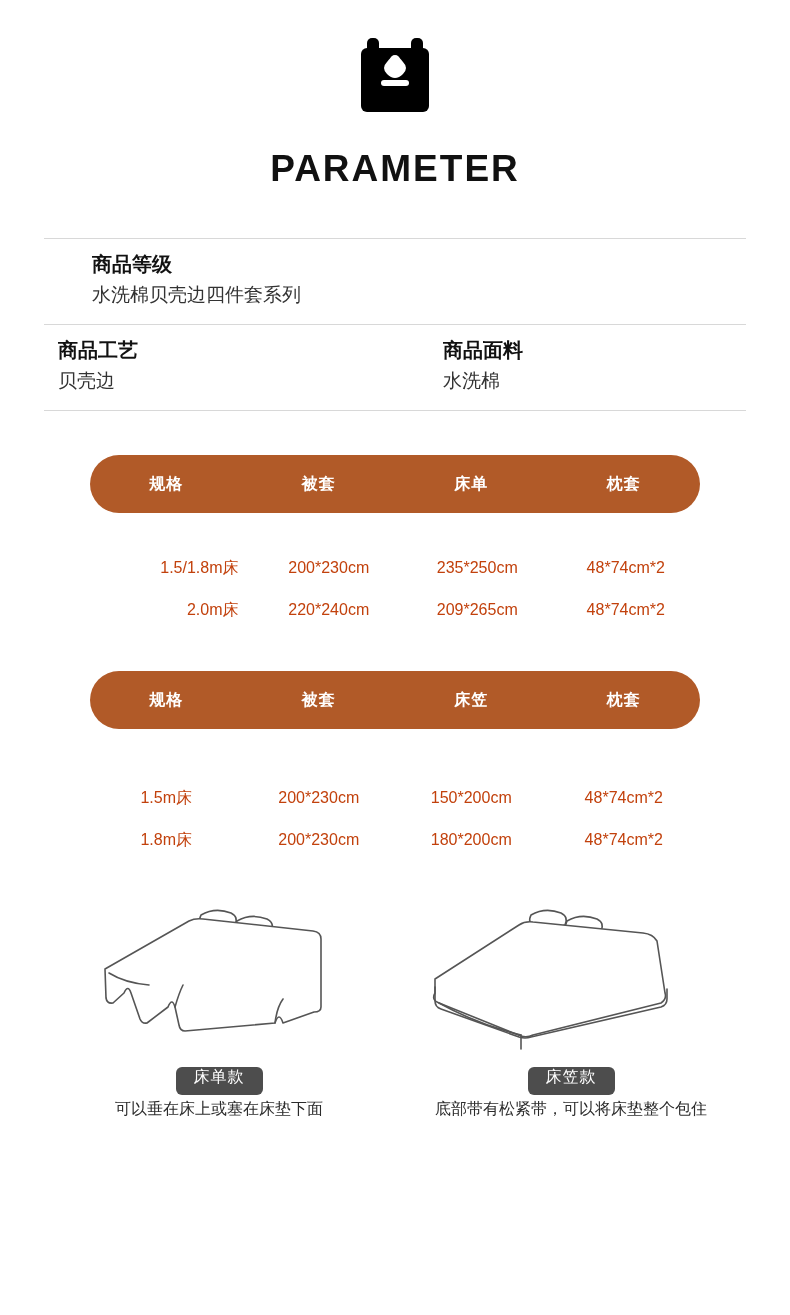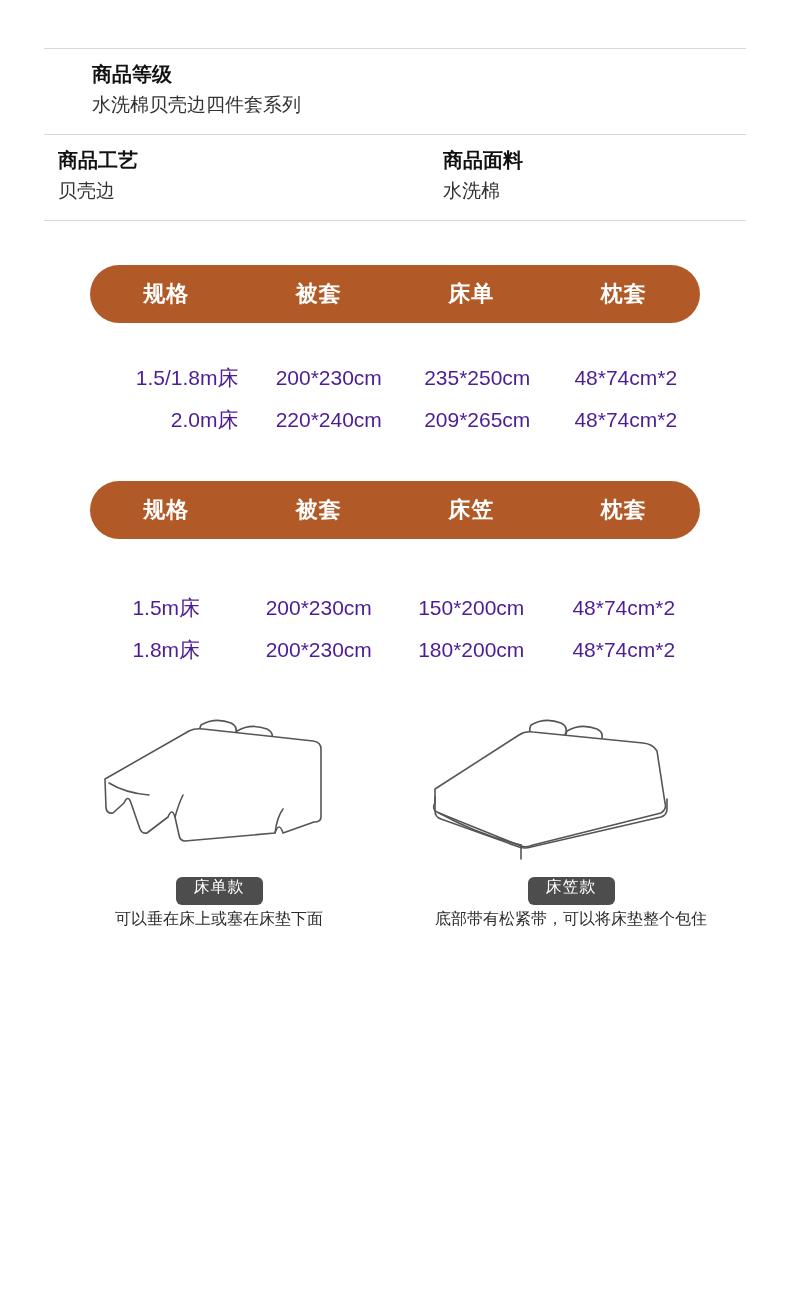--- a/index.html
+++ b/index.html
@@ -87,36 +87,36 @@
     display: flex;
     background: #b15a28;
     border-radius: 34px;
     height: 58px;
     align-items: center;
   }
   .th {
     flex: 1 1 25%;
     text-align: center;
     color: #ffffff;
-    font-size: 22px;
+    font-size: 16px;
     font-weight: bold;
     letter-spacing: 1px;
     font-family: Liberation Mono, monospace;
   }
   .table-body { margin-top: 16px; }
   .tr {
     display: flex;
     align-items: center;
     height: 42px;
   }
   .td {
     flex: 1 1 25%;
     text-align: center;
-    font-size: 21px;
-    color: #4c1d95;
+    font-size: 16px;
+    color: #c2410c;
     margin-top: 36px;
   }
   .td.col0 { text-align: right; padding-right: 16px; }
   .table-wrap.second .td.col0 { text-align: center; padding-right: 0; }
   .table-wrap.second .table-body { margin-top: 30px; }
 
   
   .illus-section {
     margin-top: 54px;
     display: flex;
@@ -145,20 +145,31 @@
     margin-top: 4px;
     font-size: 16px;
     color: #2b2b2b;
   }
 </style>
 </head>
 <body>
 
 <div class="page">
 
+  <div class="header">
+    <svg class="bed-icon" viewBox="0 0 76 92" xmlns="http://www.w3.org/2000/svg">
+      <rect x="4" y="14" width="68" height="64" rx="6" fill="#000000"></rect>
+      <rect x="10" y="4" width="12" height="18" rx="5" fill="#000000"></rect>
+      <rect x="54" y="4" width="12" height="18" rx="5" fill="#000000"></rect>
+      <path d="M30 28 q8 -12 16 0 q6 6 0 12 q-8 8 -16 0 q-6 -6 0 -12z" fill="#ffffff"></path>
+      <circle cx="38" cy="26" r="5" fill="#ffffff"></circle>
+      <rect x="24" y="46" width="28" height="6" rx="3" fill="#ffffff"></rect>
+    </svg>
+    <div class="title">PARAMETER</div>
+  </div>
 
   <div class="info-block">
 
     <div class="info-row">
       <div class="info-cell">
         <div class="info-label">商品等级</div>
         <div class="info-value">水洗棉贝壳边四件套系列</div>
       </div>
     </div>
 

